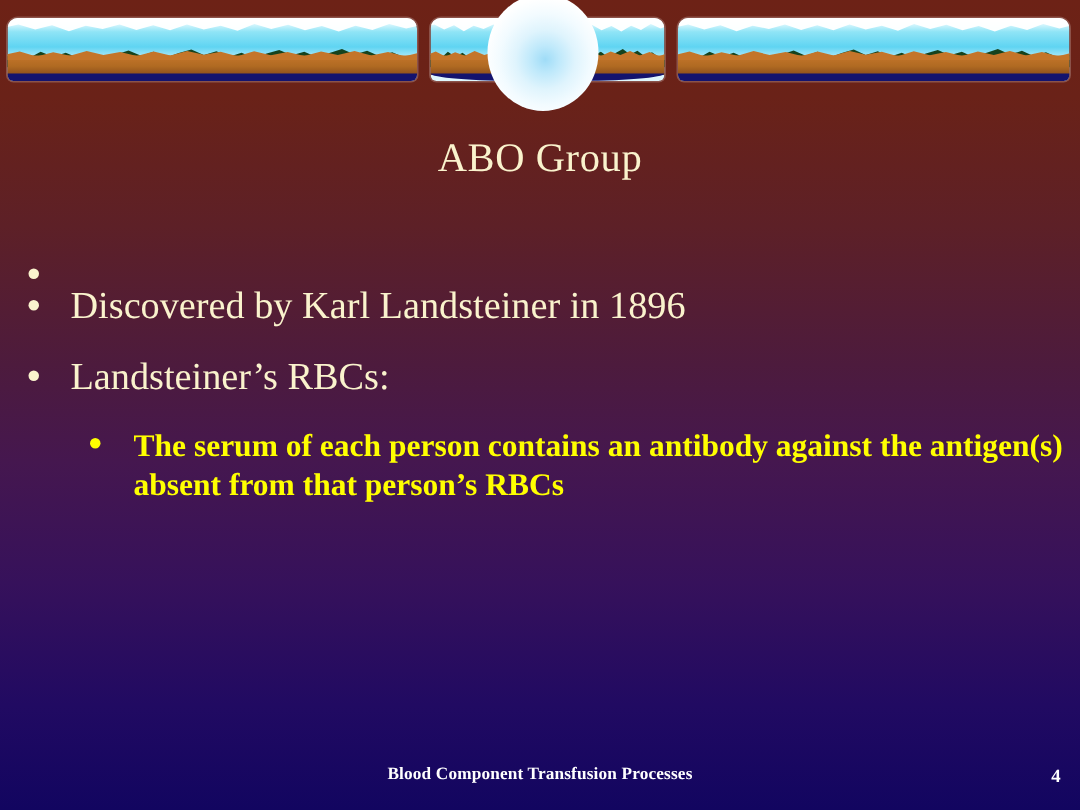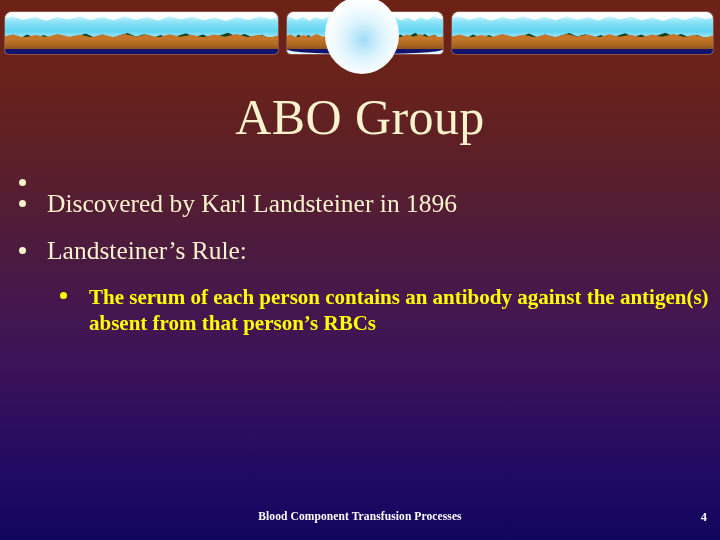--- a/index.html
+++ b/index.html
@@ -151,21 +151,21 @@
   }
 
   
   .title {
     position: absolute;
     left: 0;
     top: 92px;
     width: 720px;
     text-align: center;
     color: #faf3cd;
-    font-size: 50px;
+    font-size: 27px;
     letter-spacing: .4px;
     line-height: 1;
   }
 
   
   .body {
     position: absolute;
     left: 14px;
     top: 170px;
     width: 700px;
@@ -277,21 +277,21 @@
       <span class="dot"></span>
     </div>
 
     <div class="bullet">
       <span class="dot"></span>
       <span>Discovered by Karl Landsteiner in 1896</span>
     </div>
 
     <div class="bullet">
       <span class="dot"></span>
-      <span>Landsteiner’s Rule:</span>
+      <span>Landsteiner’s RBCs:</span>
     </div>
 
     <div class="subbullet">
       <span class="dot"></span>
       <span>The serum of each person contains an antibody against the antigen(s) absent from that person’s RBCs</span>
     </div>
 
   </div>
 
   <div class="footer">

